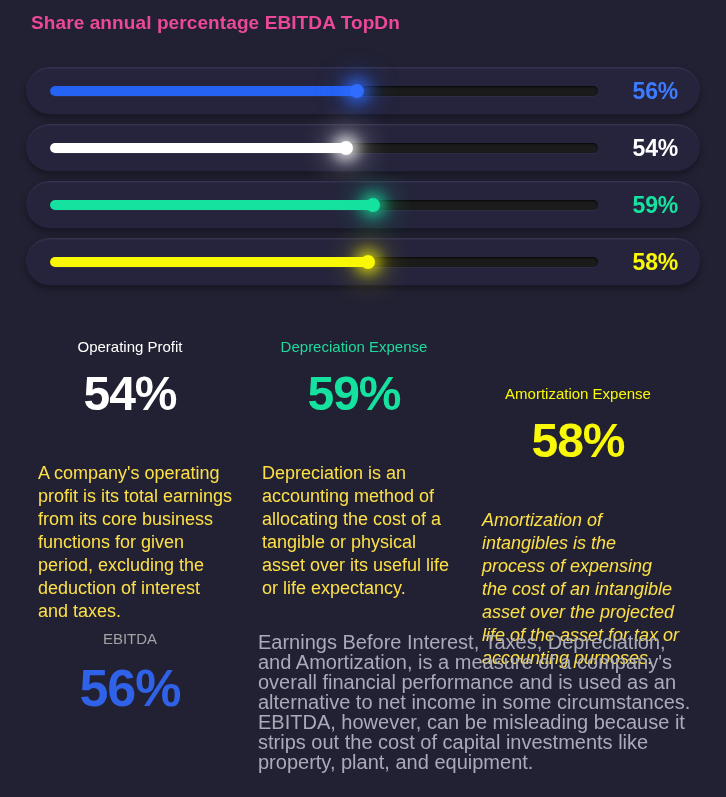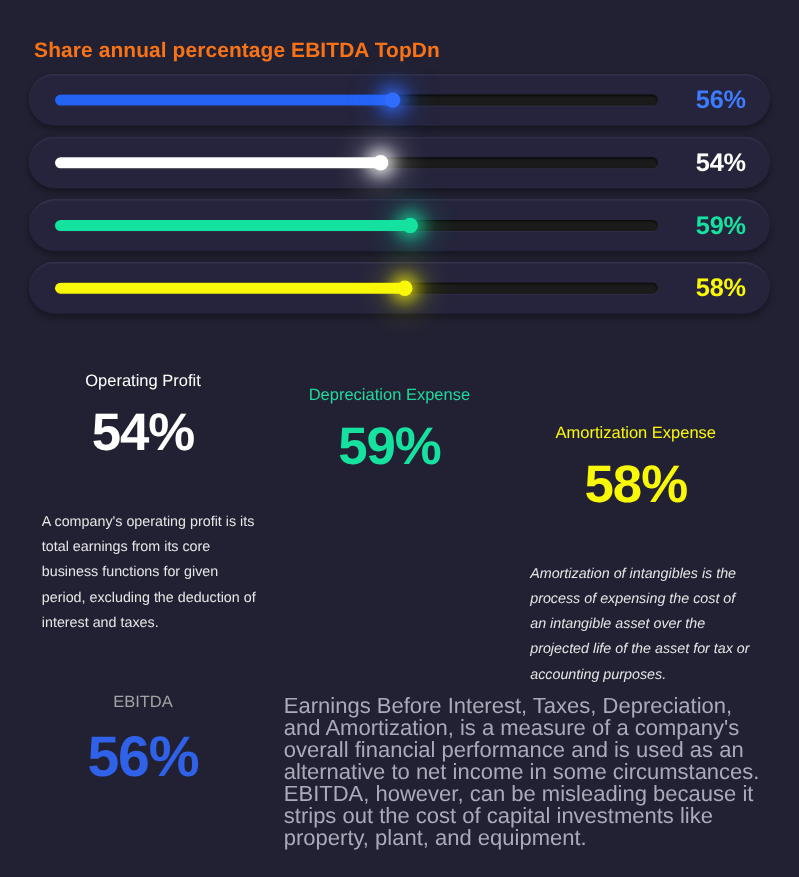--- a/index.html
+++ b/index.html
@@ -20,24 +20,24 @@
     position: relative;
     width: 726px;
     height: 797px;
     background: #222133;
   }
 
   
   .title {
     position: absolute;
     left: 31px;
-    top: 36px;
+    top: 12px;
     font-size: 19px;
     font-weight: bold;
-    color: #f97316;
+    color: #ec4899;
     letter-spacing: .1px;
     white-space: nowrap;
   }
 
   
   .sliders {
     position: absolute;
     left: 26px;
     top: 67px;
     width: 674px;
@@ -139,40 +139,40 @@
   }
 
   .col-head {
     font-size: 15px;
     text-align: center;
     white-space: nowrap;
     margin-bottom: 15px;
   }
 
   .col-1 .col-head { color: #ffffff; }
-  .col-2 .col-head { color: #1fd99a; margin-top: 13px; }
+  .col-2 .col-head { color: #1fd99a; }
   .col-3 .col-head { color: #f9f806; margin-top: 47px; }
 
   .col-value {
     font-size: 48px;
     font-weight: bold;
     text-align: center;
     letter-spacing: -1px;
     line-height: 1;
     margin-bottom: 26px;
   }
 
   .col-1 .col-value { color: #ffffff; }
   .col-2 .col-value { color: #16e2a0; }
   .col-3 .col-value { color: #f9f806; }
 
   .col-body {
-    font-size: 13px;
+    font-size: 18px;
     line-height: 23px;
-    color: #e5e5e5;
+    color: #fde047;
     padding-left: 12px;
     margin-top: 44px;
   }
 
   .col-3 .col-body { padding-left: 8px; font-style: italic; }
 
   
   .bottom {
     position: absolute;
     left: 26px;
@@ -262,20 +262,21 @@
 
     <div class="col col-1">
       <div class="col-head">Operating Profit</div>
       <div class="col-value">54%</div>
       <div class="col-body">A company's operating profit is its total earnings from its core business functions for given period, excluding the deduction of interest and taxes.</div>
     </div>
 
     <div class="col col-2">
       <div class="col-head">Depreciation Expense</div>
       <div class="col-value">59%</div>
+      <div class="col-body">Depreciation is an accounting method of allocating the cost of a tangible or physical asset over its useful life or life expectancy.</div>
     </div>
 
     <div class="col col-3">
       <div class="col-head">Amortization Expense</div>
       <div class="col-value">58%</div>
       <div class="col-body">Amortization of intangibles is the process of expensing the cost of an intangible asset over the projected life of the asset for tax or accounting purposes.</div>
     </div>
 
   </div>
 

